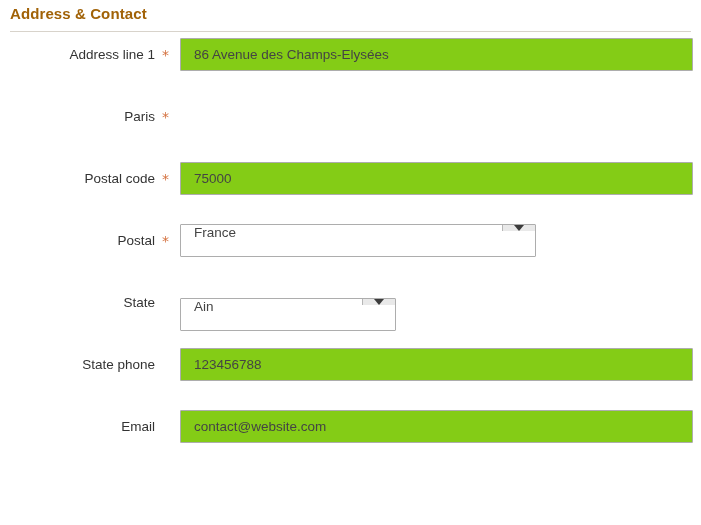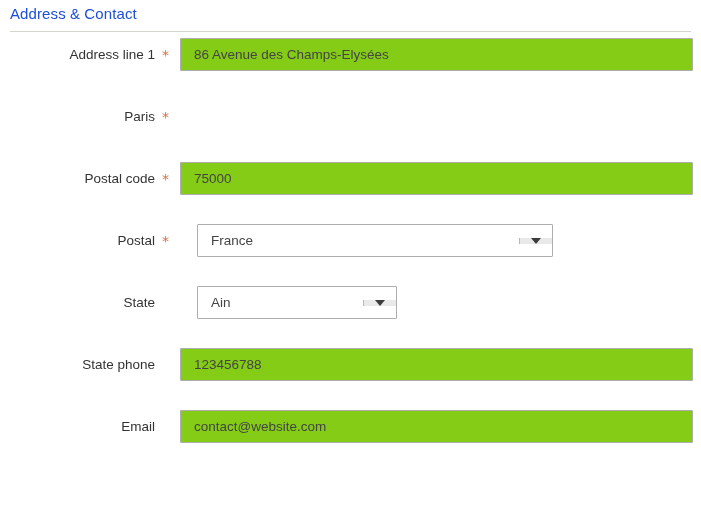--- a/index.html
+++ b/index.html
@@ -29,22 +29,22 @@
     left: 0;
     top: 0;
     width: 701px;
     height: 38px;
   }
   .panel-title {
     position: absolute;
     left: 10px;
     top: 5px;
     font-size: 15px;
-    font-weight: normal;
-    color: #1d4ed8;
+    font-weight: bold;
+    color: #a16207;
     letter-spacing: 0.1px;
     white-space: nowrap;
   }
   .panel-divider {
     position: absolute;
     left: 10px;
     top: 31px;
     width: 681px;
     height: 1px;
     background: #d8d3cb;
@@ -97,33 +97,33 @@
     font-size: 13.5px;
     color: #444444;
     padding: 0 0 0 13px;
     outline: none;
   }
   .text-input::placeholder { color: #b8b8b8; }
 
   
   .select-ctl {
     position: absolute;
-    left: 197px;
+    left: 180px;
     top: 0px;
     height: 33px;
     box-sizing: border-box;
     border: 1px solid #adadad;
     background: #ffffff;
     border-radius: 1px;
     display: flex;
-    align-items: center;
+    align-items: flex-start;
     cursor: pointer;
   }
   .select-ctl.country { width: 356px; }
-  .select-ctl.state   { width: 200px; }
+  .select-ctl.state   { width: 216px; margin-top: 12px; }
 
   .select-value {
     flex: 1 1 auto;
     display: flex;
     align-items: center;
     padding-left: 13px;
     font-size: 13.5px;
     color: #444444;
     white-space: nowrap;
     overflow: hidden;

